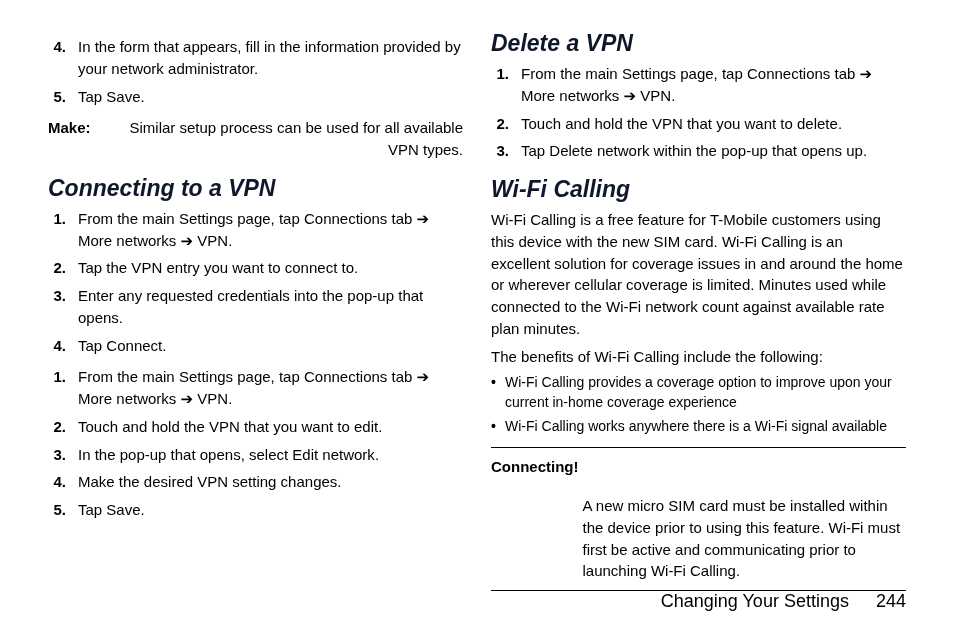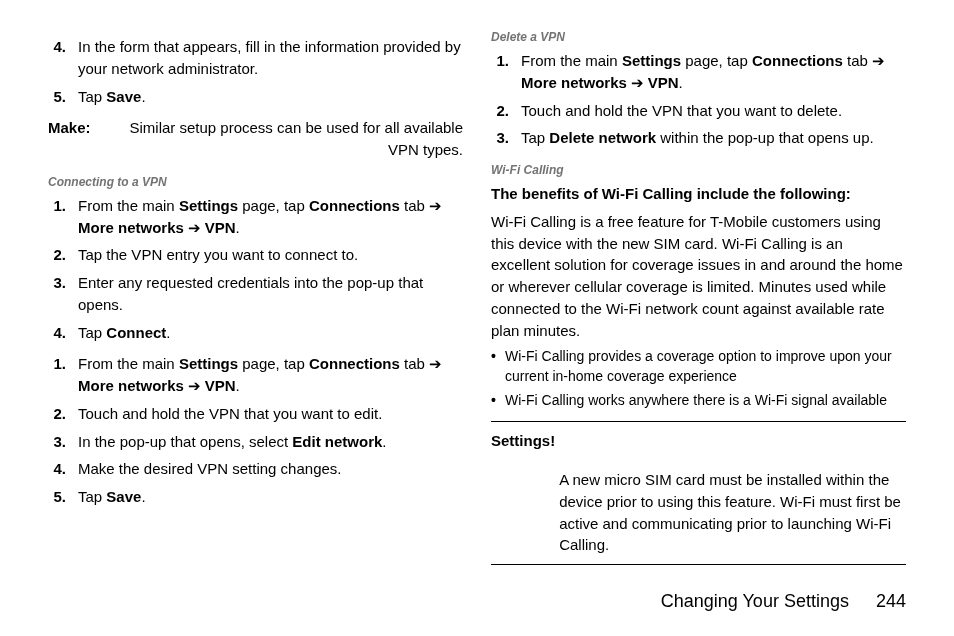--- a/index.html
+++ b/index.html
@@ -17,24 +17,24 @@
   .page {
     display: flex;
     padding: 30px 48px 50px 48px;
     gap: 28px;
   }
   .col {
     flex: 1;
     min-width: 0;
   }
   .heading {
-    color: #737373;
+    color: #0f172a;
     font-style: italic;
     font-weight: bold;
-    font-size: 12px;
+    font-size: 23px;
     margin: 14px 0 6px 0;
   }
   ol.steps {
     list-style: none;
     padding: 0;
     margin: 4px 0 10px 0;
   }
   ol.steps > li {
     display: flex;
     margin: 6px 0;
@@ -82,21 +82,21 @@
   .important-row { display:flex; line-height:1.45; }
   .important-label { font-weight:bold; padding-right:4px; white-space:nowrap; }
   .important-body { flex:1;margin-top:39px; }
   .footer {
     position: absolute;
     bottom: 24px;
     right: 48px;
     font-size: 18px;
   }
   .page-num { margin-left: 22px; }
-  b { font-weight: bold; }
+  b { font-weight: normal; }
 </style>
 </head>
 <body>
 
 <div class="page">
 
   <div class="col">
 
     <ol class="steps">
       <li>
@@ -170,37 +170,37 @@
         <span class="num">2.</span>
         <span class="body">Touch and hold the VPN that you want to delete.</span>
       </li>
       <li>
         <span class="num">3.</span>
         <span class="body">Tap <b>Delete network</b> within the pop-up that opens up.</span>
       </li>
     </ol>
 
     <div class="heading">Wi-Fi Calling</div>
+    <div class="para">Wi-Fi Calling is a free feature for T-Mobile customers using this device with the new SIM card. Wi-Fi Calling is an excellent solution for coverage issues in and around the home or wherever cellular coverage is limited. Minutes used while connected to the Wi-Fi network count against available rate plan minutes.</div>
     <div class="para"><b>The benefits of Wi-Fi Calling include the following:</b></div>
-    <div class="para">Wi-Fi Calling is a free feature for T-Mobile customers using this device with the new SIM card. Wi-Fi Calling is an excellent solution for coverage issues in and around the home or wherever cellular coverage is limited. Minutes used while connected to the Wi-Fi network count against available rate plan minutes.</div>
     <ul class="bullets">
       <li>
         <span class="dot">•</span>
         <span>Wi-Fi Calling provides a coverage option to improve upon your current in-home coverage experience</span>
       </li>
       <li>
         <span class="dot">•</span>
         <span>Wi-Fi Calling works anywhere there is a Wi-Fi signal available</span>
       </li>
     </ul>
 
     <hr class="rule">
     <div class="important-block">
       <div class="important-row">
-        <span class="important-label">Settings!</span>
+        <span class="important-label">Connecting!</span>
         <span class="important-body">A new micro SIM card must be installed within the device prior to using this feature. Wi-Fi must first be active and communicating prior to launching Wi-Fi Calling.</span>
       </div>
     </div>
     <hr class="rule">
 
   </div>
 </div>
 
 <div class="footer">
   <span>Changing Your Settings</span>

